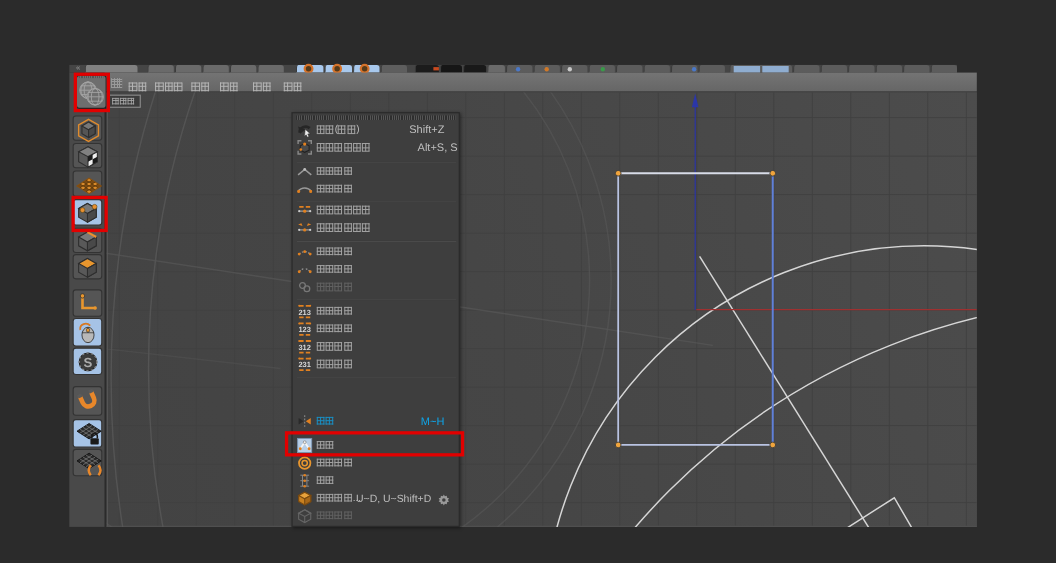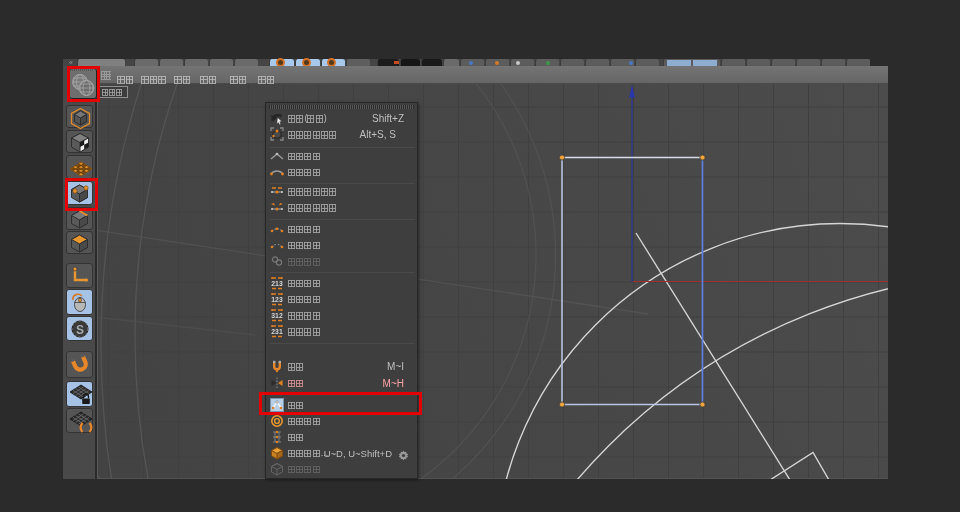--- a/index.html
+++ b/index.html
@@ -275,21 +275,21 @@
         <span class="sc" style="right:12px">Shift+Z</span>
       </div>
       <div class="mi" style="top:23.3px;color:#bfbfbf">
         <span class="ic"><svg width="14" height="14" viewBox="0 0 14 14" fill="none">
             <path d="M1 4 V1 H4 M10 1 H13 V4 M13 10 V13 H10 M4 13 H1 V10" stroke="#888" stroke-width="1.3"></path>
             <polygon points="7,3.5 11,5.5 11,9.5 7,11.5 3,9.5 3,5.5" fill="#4a4a4a" stroke="#222"></polygon>
             <circle cx="7" cy="4" r="1.5" fill="#e08020"></circle>
             <circle cx="3.5" cy="9" r="1.2" fill="#e08020"></circle>
           </svg></span>
         <span class="txt"><i class="z s8"></i><i class="z s8"></i><i class="z s8"></i><i class="z s8"></i><i class="z s8"></i><i class="z s8"></i></span>
-        <span class="sc" style="right:20px">Alt+S, S</span>
+        <span class="sc" style="right:0">Alt+S, S</span>
       </div>
       <div class="mi" style="top:44.5px;color:#bfbfbf">
         <span class="ic"><svg width="14" height="14" viewBox="0 0 14 14" fill="none">
             <path d="M1 10 L7 5 L13 10" stroke="#999" stroke-width="1.4"></path>
             <circle cx="7" cy="5" r="1.3" fill="#bbb"></circle>
           </svg></span>
         <span class="txt"><i class="z s8"></i><i class="z s8"></i><i class="z s8"></i><i class="z s8"></i></span>
       </div>
       <div class="mi" style="top:60.8px;color:#bfbfbf">
         <span class="ic"><svg width="14" height="14" viewBox="0 0 14 14" fill="none">
@@ -376,31 +376,21 @@
       <div class="mi" style="top:220.4px;color:#bfbfbf">
         <span class="ic"><svg width="14" height="14" viewBox="0 0 14 14" fill="none">
             <path d="M2 2 h4 M8 2 h4" stroke="#e08020" stroke-width="1.6"></path>
             <path d="M2 12.5 h4 M8 12.5 h4" stroke="#e08020" stroke-width="1.6"></path>
             <circle cx="2" cy="2" r="0.9" fill="#e08020"></circle>
             <circle cx="12" cy="2" r="0.9" fill="#e08020"></circle>
             <text x="7" y="10" text-anchor="middle" font-family="Liberation Sans" font-size="6.8" font-weight="bold" fill="#d8d8d8">231</text>
           </svg></span>
         <span class="txt"><i class="z s8"></i><i class="z s8"></i><i class="z s8"></i><i class="z s8"></i></span>
       </div>
-      <div class="mi" style="top:255.3px;color:#bfbfbf">
-        <span class="ic"><svg width="14" height="14" viewBox="0 0 14 14" fill="none">
-            <path d="M4.2 3 v4.5 a2.8 2.8 0 0 0 5.6 0 v-4.5" stroke="#e8872a" stroke-width="2.4" fill="none"></path>
-            <rect x="3" y="1.8" width="2.4" height="2.2" fill="#aaa"></rect>
-            <rect x="8.6" y="1.8" width="2.4" height="2.2" fill="#aaa"></rect>
-            <circle cx="7" cy="12" r="1.2" fill="#e08020"></circle>
-          </svg></span>
-        <span class="txt"><i class="z s8"></i><i class="z s8"></i></span>
-        <span class="sc" style="right:12px">M~I</span>
-      </div>
-      <div class="mi" style="top:271.6px;color:#fca5a5">
+      <div class="mi" style="top:271.6px;color:#0ea5e9">
         <span class="ic"><svg width="14" height="14" viewBox="0 0 14 14" fill="none">
             <path d="M7 1.5 V12.5" stroke="#888" stroke-width="1" stroke-dasharray="1.5 1.5"></path>
             <path d="M1.5 4 L6 7 L1.5 10 Z" fill="#2a2a2a"></path>
             <path d="M12.5 4 L8 7 L12.5 10 Z" fill="#e08020"></path>
           </svg></span>
         <span class="txt"><i class="z s8"></i><i class="z s8"></i></span>
         <span class="sc" style="right:12px">M~H</span>
       </div>
       <div class="mi" style="top:293.5px;color:#bfbfbf">
         <span class="ic"><svg width="14" height="14" viewBox="0 0 14 14" fill="none">

